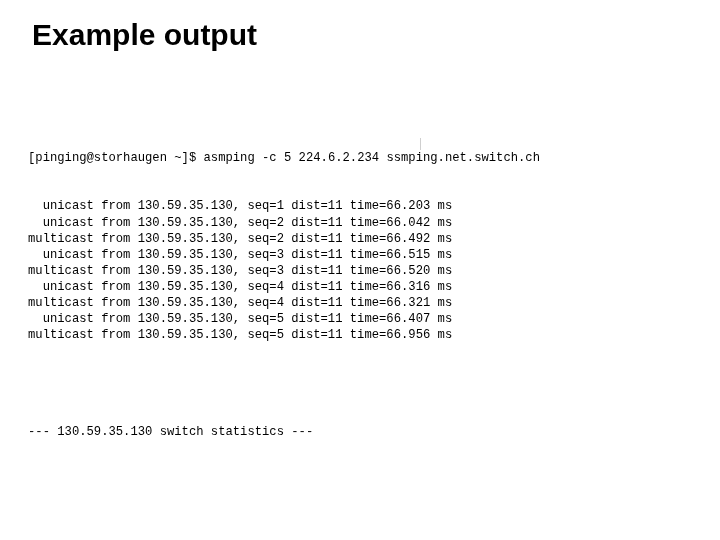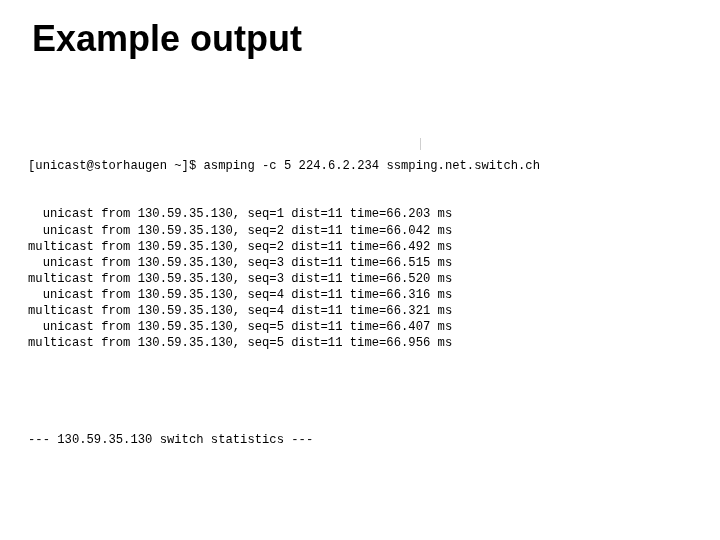--- a/index.html
+++ b/index.html
@@ -12,21 +12,21 @@
     overflow: hidden;
   }
   .slide {
     position: relative;
     width: 720px;
     height: 540px;
     box-sizing: border-box;
     padding: 18px 28px 0 28px;
   }
   .title {
-    font-size: 36px;
+    font-size: 30px;
     font-weight: bold;
     color: #000;
     margin: 0 0 0 4px;
     padding: 0;
   }
   .term-block {
     margin-top: 66px;
     font-family: "Courier New", Courier, monospace;
     font-size: 12.2px;
     line-height: 1.32;
@@ -58,21 +58,21 @@
 </head>
 <body>
 
 <div class="slide">
 
   <h1 class="title">Example output</h1>
 
   <div class="tick"></div>
 
   <div class="term-block">
-    <span class="row cmdline"><span class="prompt">[unicast@storhaugen ~]$</span> <span>asmping -c 5 224.6.2.234 ssmping.net.switch.ch</span></span>
+    <span class="row cmdline"><span class="prompt">[pinging@storhaugen ~]$</span> <span>asmping -c 5 224.6.2.234 ssmping.net.switch.ch</span></span>
     <span class="row">  unicast from 130.59.35.130, seq=1 dist=11 time=66.203 ms</span><span class="row">  unicast from 130.59.35.130, seq=2 dist=11 time=66.042 ms</span><span class="row">multicast from 130.59.35.130, seq=2 dist=11 time=66.492 ms</span><span class="row">  unicast from 130.59.35.130, seq=3 dist=11 time=66.515 ms</span><span class="row">multicast from 130.59.35.130, seq=3 dist=11 time=66.520 ms</span><span class="row">  unicast from 130.59.35.130, seq=4 dist=11 time=66.316 ms</span><span class="row">multicast from 130.59.35.130, seq=4 dist=11 time=66.321 ms</span><span class="row">  unicast from 130.59.35.130, seq=5 dist=11 time=66.407 ms</span><span class="row">multicast from 130.59.35.130, seq=5 dist=11 time=66.956 ms</span>
   </div>
 
   <div class="stats-block">
     <span class="row">--- 130.59.35.130 switch statistics ---</span>
     
     
     
     
     

